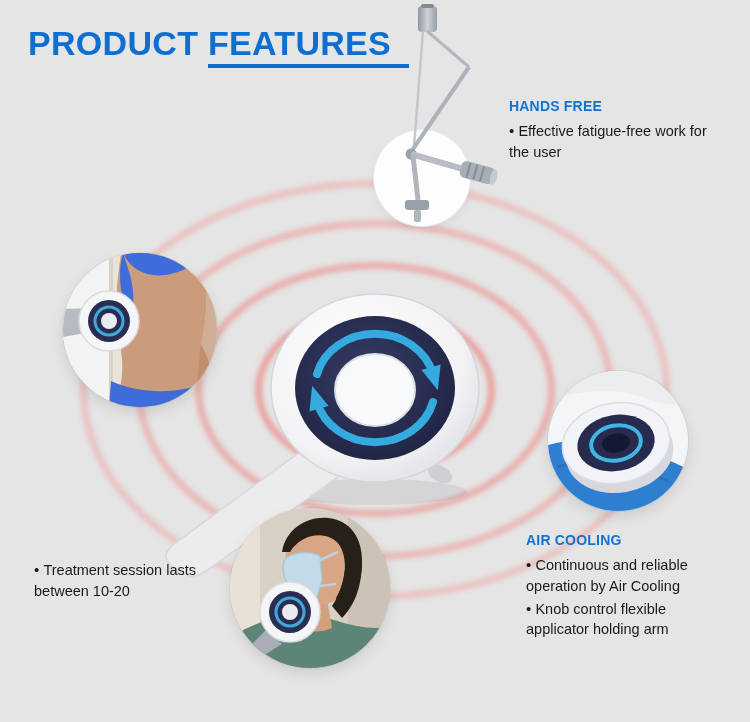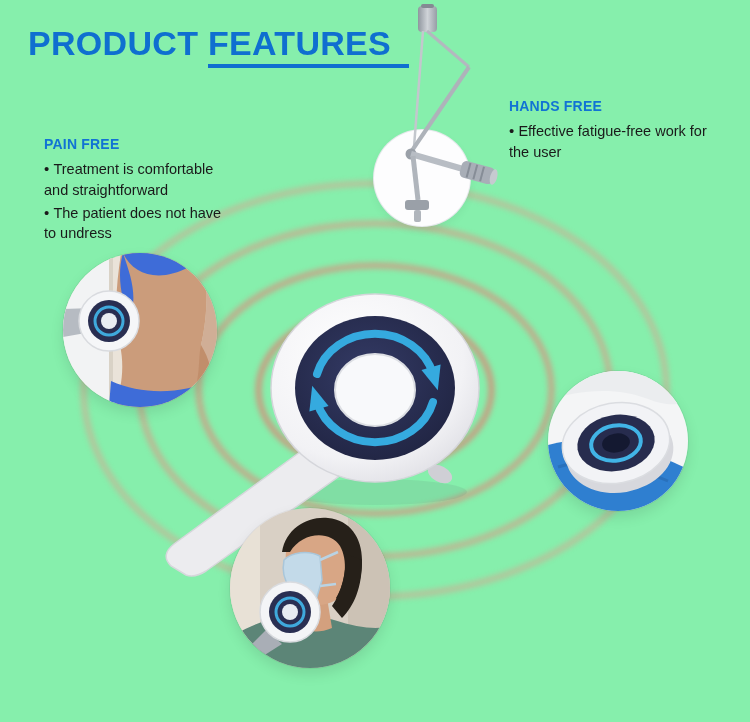--- a/index.html
+++ b/index.html
@@ -1,17 +1,17 @@
 <!DOCTYPE html>
 <html><head>
 <meta charset="utf-8">
 <style>
   html,body { margin:0; padding:0; background:#ffffff; }
   #canvas {
-    position:relative; width:750px; height:722px; background:#86efac;
+    position:relative; width:750px; height:722px; background:#e5e5e5;
     overflow:hidden; font-family:"Liberation Sans", sans-serif;
   }
 
   
   .title {
     position:absolute; left:28px; top:24px; margin:0; z-index:6;
     font-size:34px; font-weight:800; color:#0f6fd0; letter-spacing:.3px; white-space:nowrap;
   }
   .title .underline { border-bottom:4px solid #0f6fd0; padding-bottom:2px; padding-right:18px; }
 
@@ -171,34 +171,35 @@
       <path d="M0,158 L36,122 L52,136 L14,160 Z" fill="#a9aeb6"></path>
       <g transform="translate(60,104)">
         <circle r="30" fill="#f4f5f7" stroke="#d9dbdf" stroke-width="1.5"></circle>
         <circle r="21" fill="#2a2f52"></circle>
         <circle r="14" fill="none" stroke="#3fa9dc" stroke-width="3"></circle>
         <circle r="8" fill="#e8ecf1"></circle>
       </g>
     </svg>
   </div>
 
-  <section class="feature pain-free">
-    <h2>PAIN FREE</h2>
-    <ul>
-      <li>Treatment is comfortable and straightforward</li>
-      <li>The patient does not have to undress</li>
-    </ul>
-  </section>
 
   <section class="feature hands-free">
     <h2>HANDS FREE</h2>
     <ul>
       <li>Effective fatigue-free work for the user</li>
     </ul>
   </section>
 
   <section class="feature fast-treatment">
     <ul>
+      <li>Treatment session lasts between 10-20</li>
     </ul>
   </section>
 
+  <section class="feature air-cooling">
+    <h2>AIR COOLING</h2>
+    <ul>
+      <li>Continuous and reliable operation by Air Cooling</li>
+      <li>Knob control flexible applicator holding arm</li>
+    </ul>
+  </section>
 
 </div>
 
 </body></html>

